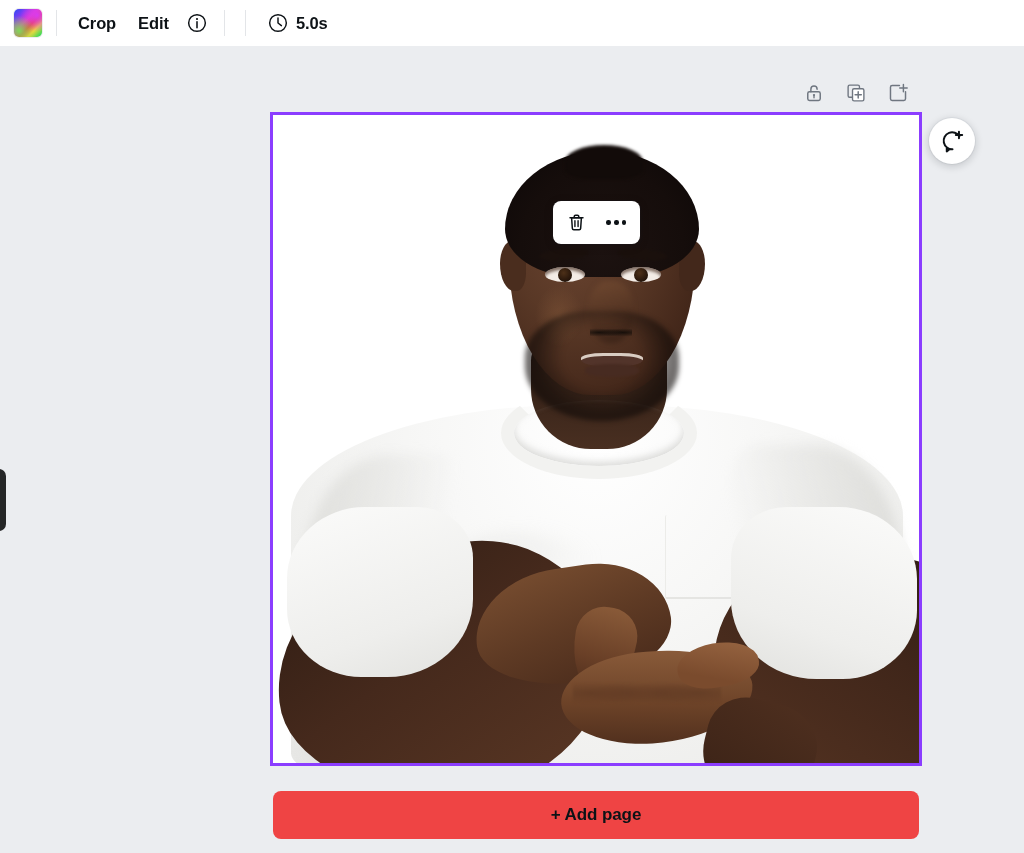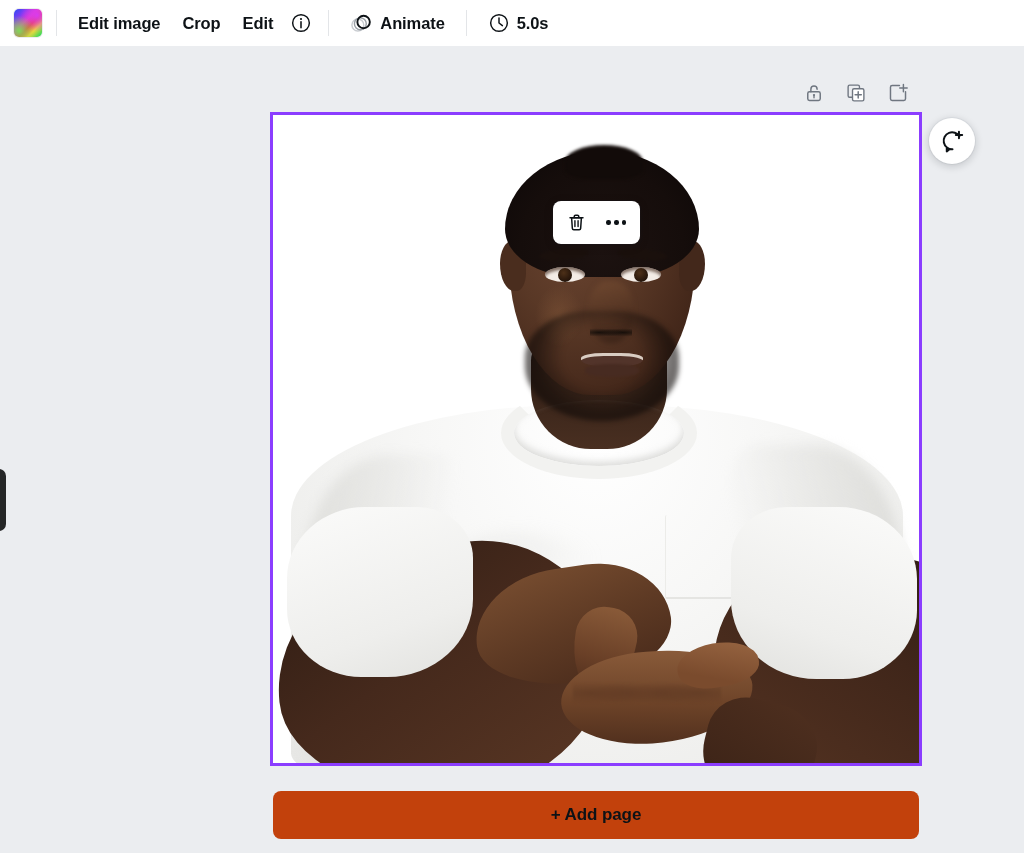--- a/index.html
+++ b/index.html
@@ -430,21 +430,21 @@
     z-index: 35;
   }
 
   
   #add-page-btn {
     position: absolute;
     left: 273px;
     top: 745px;
     width: 646px;
     height: 48px;
-    background: #c2410c;
+    background: #ef4444;
     border-radius: 8px;
     border: none;
     display: flex;
     align-items: center;
     justify-content: center;
     cursor: pointer;
     font-family: "Liberation Sans", sans-serif;
   }
   #add-page-label {
     font-size: 17px;
@@ -455,50 +455,39 @@
 </style>
 </head>
 <body>
 
 <div id="top-toolbar">
 
   <div class="tb-thumb"></div>
 
   <div class="tb-divider"></div>
 
-  <button class="tb-btn">
-    <span>Edit image</span>
-  </button>
 
   <button class="tb-btn">
     <span>Crop</span>
   </button>
 
   <button class="tb-btn">
     <span>Edit</span>
   </button>
 
   <div class="tb-icon-btn">
     <svg width="22" height="22" viewBox="0 0 24 24" fill="none">
       <circle cx="12" cy="12" r="9.1" stroke="#0d1216" stroke-width="1.6"></circle>
       <circle cx="12" cy="7.6" r="1.15" fill="#0d1216"></circle>
       <path d="M12 10.6v6.6" stroke="#0d1216" stroke-width="1.7" stroke-linecap="round"></path>
     </svg>
   </div>
 
   <div class="tb-divider"></div>
 
-  <button class="tb-btn">
-    <svg width="23" height="23" viewBox="0 0 24 24" fill="none">
-      <circle cx="8.2" cy="13.6" r="6.2" stroke="#c9ccd1" stroke-width="1.5"></circle>
-      <circle cx="10.8" cy="12.3" r="6.2" stroke="#9aa0a6" stroke-width="1.5"></circle>
-      <circle cx="14.2" cy="10.4" r="6.5" stroke="#0d1216" stroke-width="2"></circle>
-    </svg>
-    <span>Animate</span>
-  </button>
 
   <div class="tb-divider"></div>
 
   <button class="tb-btn">
     <svg width="22" height="22" viewBox="0 0 24 24" fill="none">
       <circle cx="12" cy="12" r="9.1" stroke="#0d1216" stroke-width="1.6"></circle>
       <path d="M12 6.4V12l3.7 2.9" stroke="#0d1216" stroke-width="1.6" stroke-linecap="round" stroke-linejoin="round"></path>
     </svg>
     <span>5.0s</span>
   </button>

